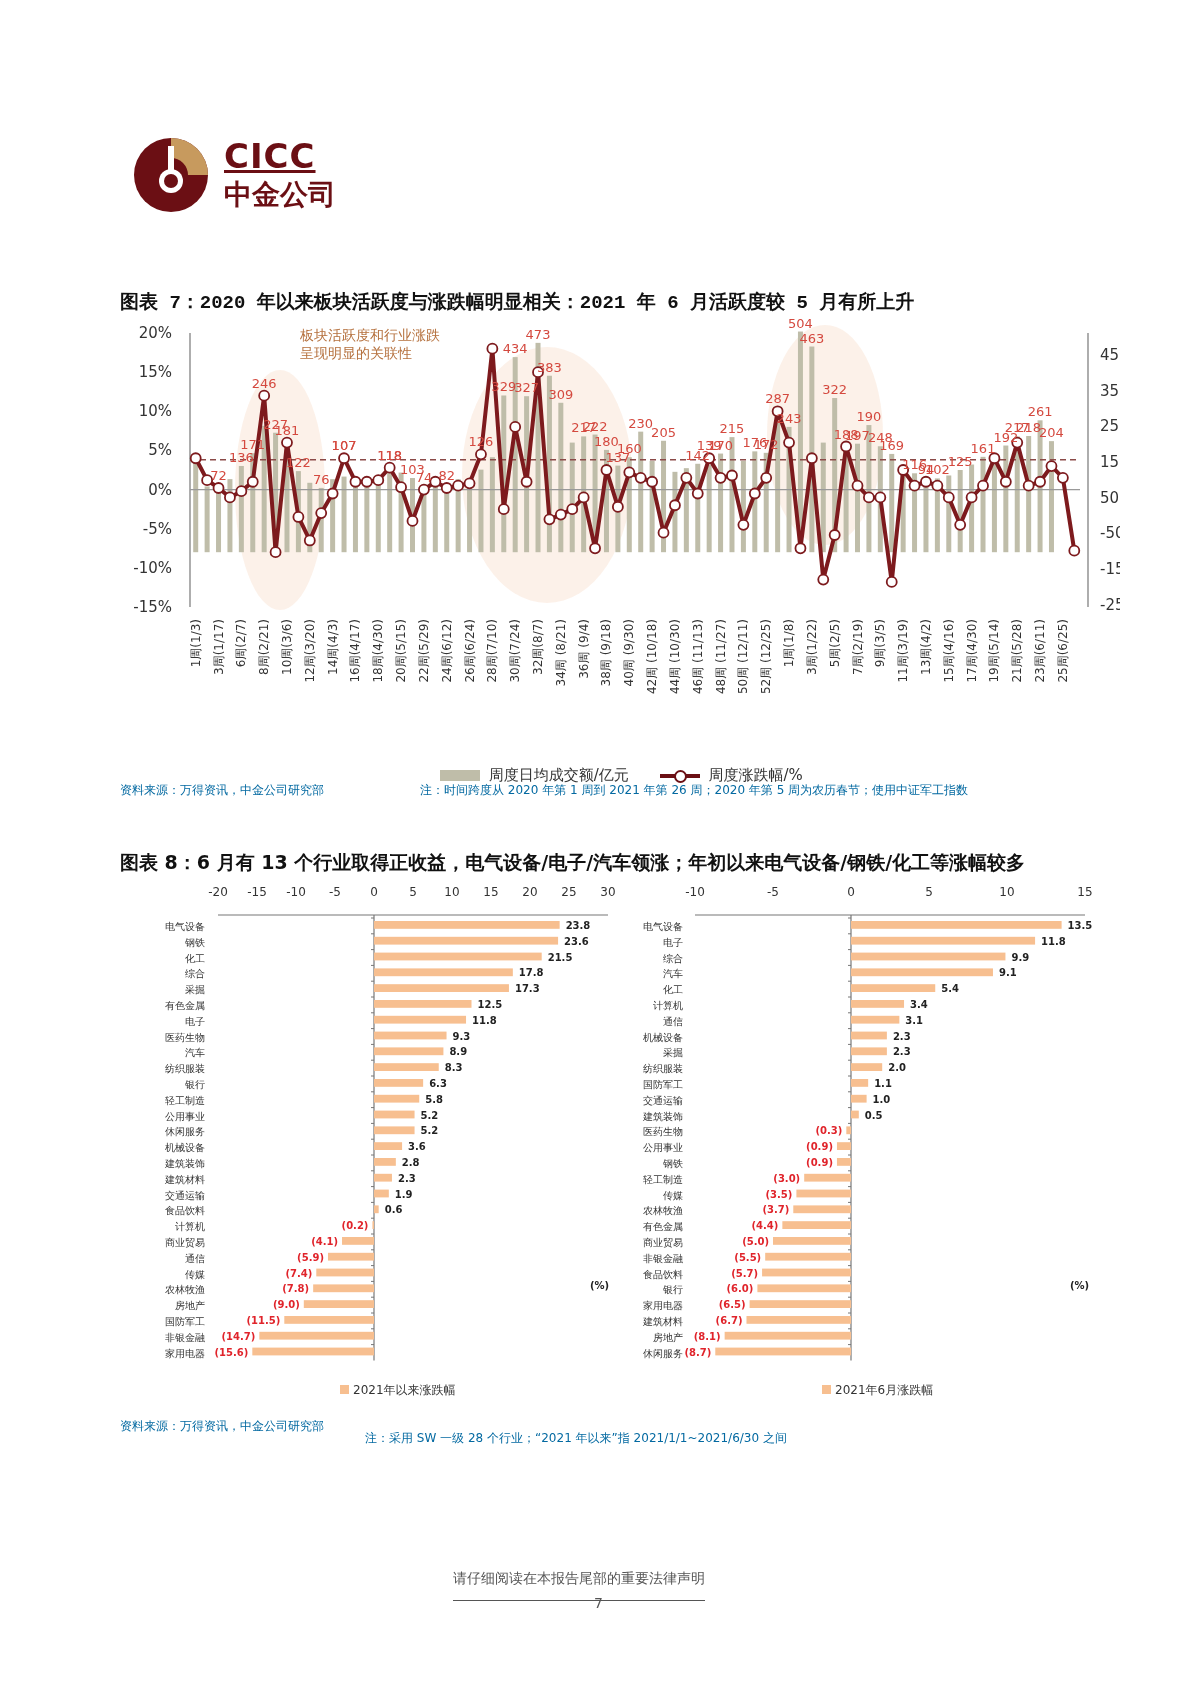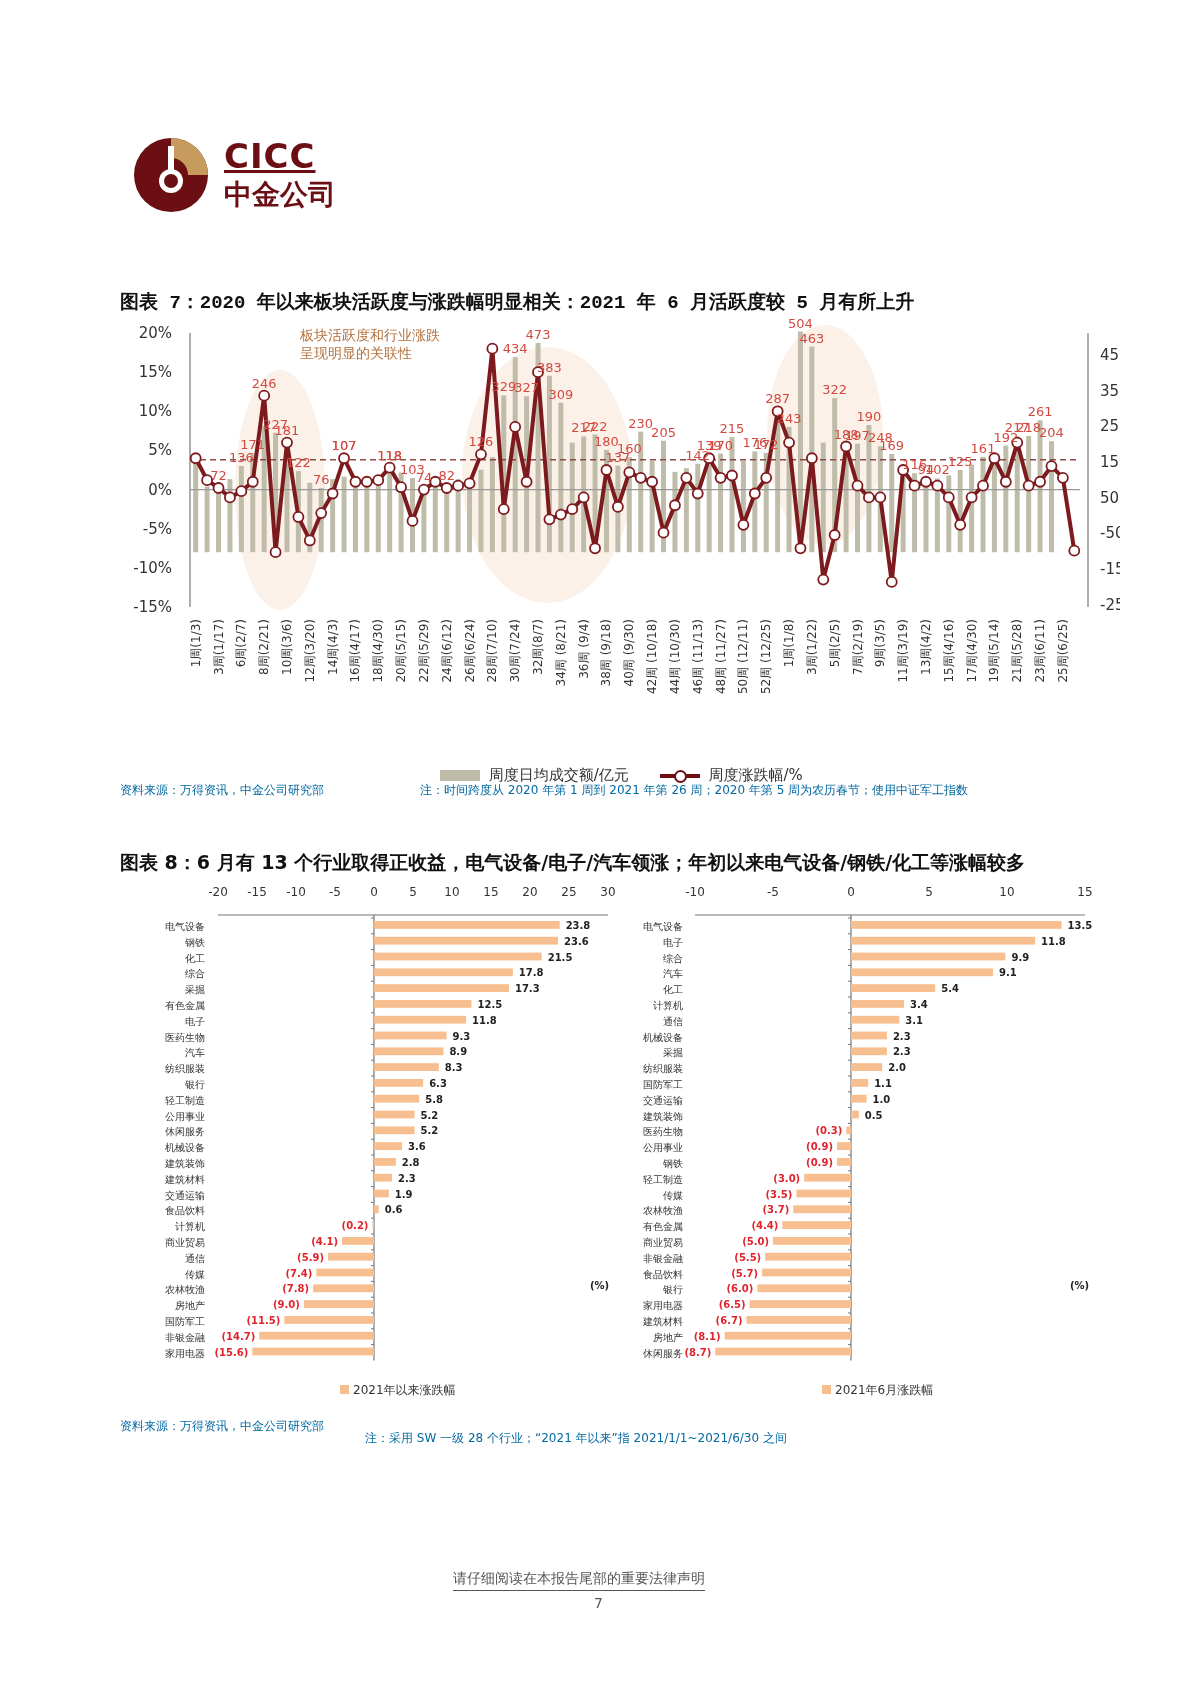--- a/index.html
+++ b/index.html
@@ -573,14 +573,14 @@
     <line x1="248" y1="464.6" x2="251" y2="464.6" stroke="#777" stroke-width="1"></line>
     <text x="111.28" y="475.5" text-anchor="end" font-size="10" font-weight="bold" fill="#e0242b">(8.7)</text>
     <text x="470" y="409.3" font-size="10" font-weight="bold" fill="#222">(%)</text>
     <rect x="222" y="505" width="9" height="9" fill="#f7bf90"></rect>
     <text x="235" y="514" font-size="12" fill="#333">2021年6月涨跌幅</text>
   </svg>
 
 <div class="abs src" style="left:120px; top:1418px;">资料来源：万得资讯，中金公司研究部</div>
 <div class="abs src" style="left:365px; top:1418px;margin-top:12px;">注：采用 SW 一级 28 个行业；“2021 年以来”指 2021/1/1~2021/6/30 之间</div>
 
-<div class="abs footer" style="left:453px; top:1570px; border-bottom:1px solid #555; padding-bottom:2px;">请仔细阅读在本报告尾部的重要法律声明</div>
+<div class="abs footer" style="left:453px; top:1570px; border-bottom:1px solid #555; padding-bottom:12px;">请仔细阅读在本报告尾部的重要法律声明</div>
 <div class="abs footer" style="left:594px; top:1595px;">7</div>
 
 </body></html>

